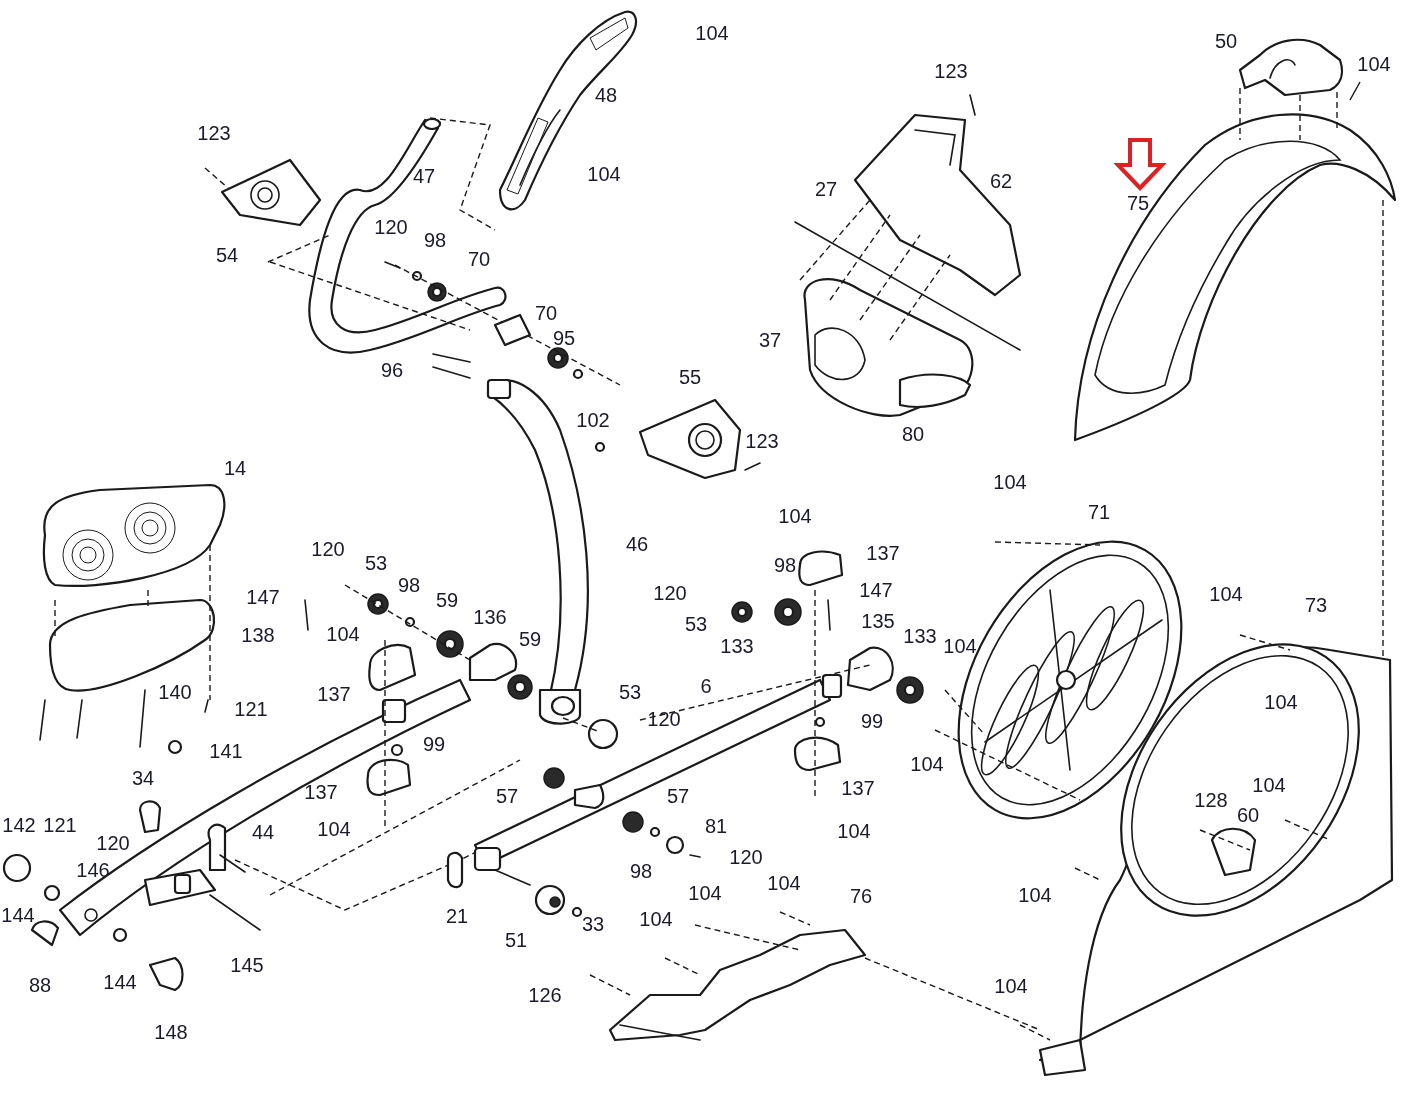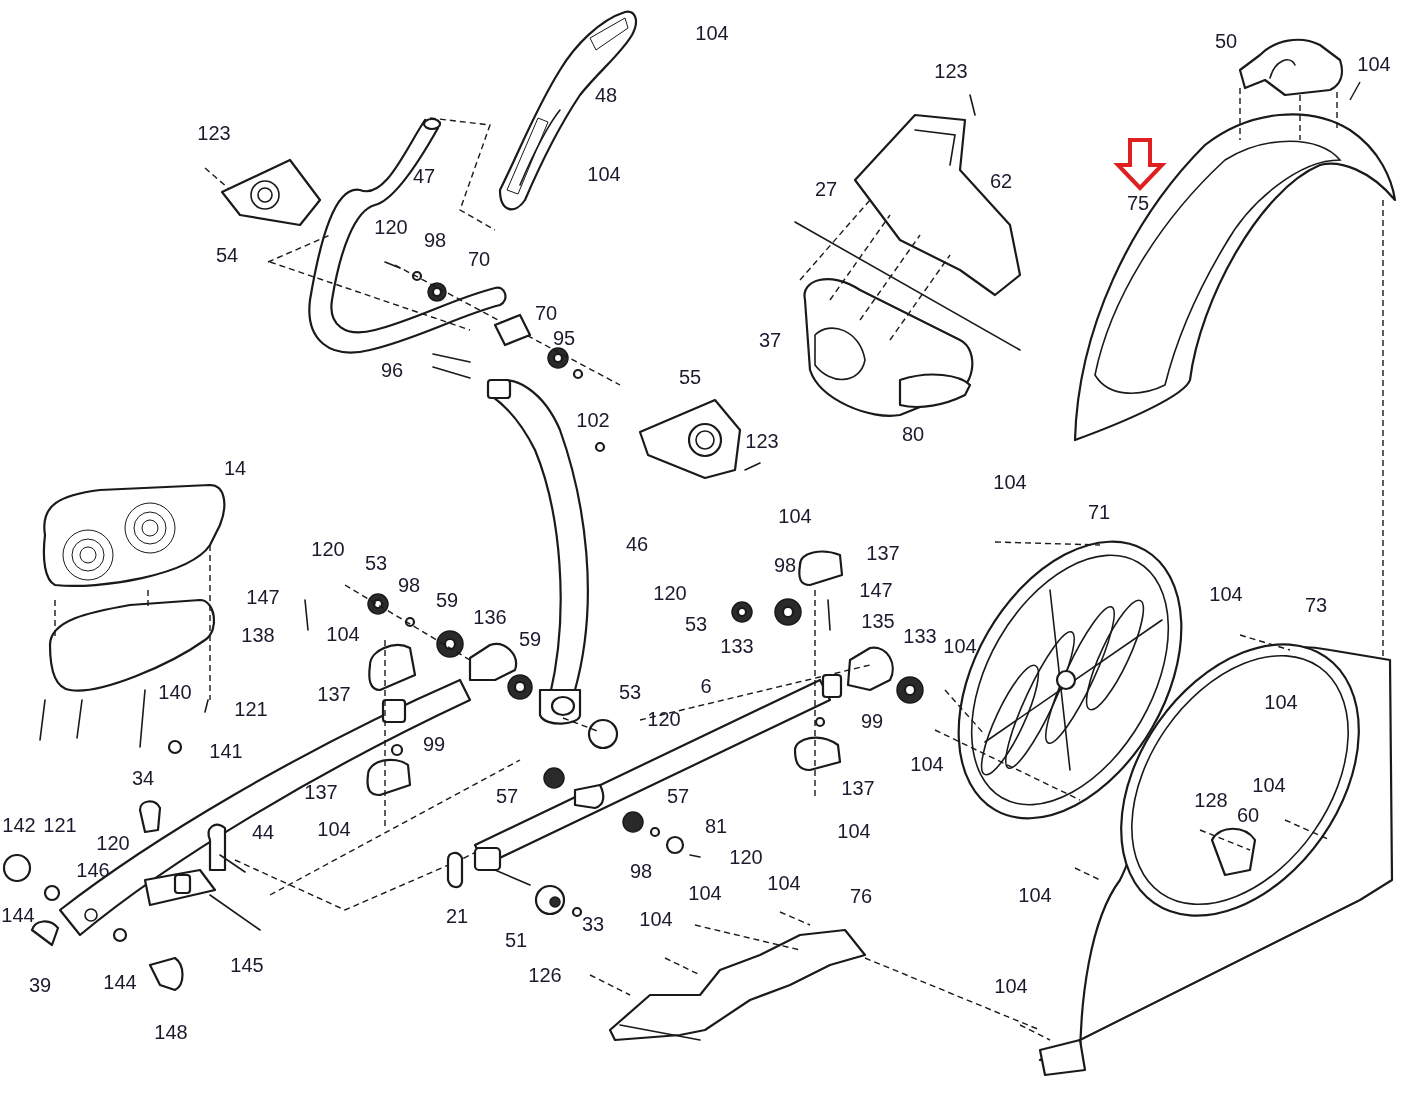--- a/index.html
+++ b/index.html
@@ -275,21 +275,21 @@
 <span class="lbl" style="left:434px;top:744px">99</span>
 <span class="lbl" style="left:143px;top:778px">34</span>
 <span class="lbl" style="left:321px;top:792px">137</span>
 <span class="lbl" style="left:334px;top:829px">104</span>
 <span class="lbl" style="left:263px;top:832px">44</span>
 <span class="lbl" style="left:19px;top:825px">142</span>
 <span class="lbl" style="left:60px;top:825px">121</span>
 <span class="lbl" style="left:113px;top:843px">120</span>
 <span class="lbl" style="left:93px;top:870px">146</span>
 <span class="lbl" style="left:18px;top:915px">144</span>
-<span class="lbl" style="left:40px;top:985px">39</span>
+<span class="lbl" style="left:40px;top:985px">88</span>
 <span class="lbl" style="left:120px;top:982px">144</span>
 <span class="lbl" style="left:247px;top:965px">145</span>
 <span class="lbl" style="left:171px;top:1032px">148</span>
 <span class="lbl" style="left:795px;top:516px">104</span>
 <span class="lbl" style="left:883px;top:553px">137</span>
 <span class="lbl" style="left:785px;top:565px">98</span>
 <span class="lbl" style="left:670px;top:593px">120</span>
 <span class="lbl" style="left:876px;top:590px">147</span>
 <span class="lbl" style="left:696px;top:624px">53</span>
 <span class="lbl" style="left:737px;top:646px">133</span>
@@ -306,21 +306,21 @@
 <span class="lbl" style="left:716px;top:826px">81</span>
 <span class="lbl" style="left:641px;top:871px">98</span>
 <span class="lbl" style="left:746px;top:857px">120</span>
 <span class="lbl" style="left:457px;top:916px">21</span>
 <span class="lbl" style="left:593px;top:924px">33</span>
 <span class="lbl" style="left:516px;top:940px">51</span>
 <span class="lbl" style="left:705px;top:893px">104</span>
 <span class="lbl" style="left:784px;top:883px">104</span>
 <span class="lbl" style="left:656px;top:919px">104</span>
 <span class="lbl" style="left:861px;top:896px">76</span>
-<span class="lbl" style="left:545px;top:975px">126</span>
+<span class="lbl" style="left:545px;top:995px">126</span>
 <span class="lbl" style="left:1010px;top:482px">104</span>
 <span class="lbl" style="left:1099px;top:512px">71</span>
 <span class="lbl" style="left:1226px;top:594px">104</span>
 <span class="lbl" style="left:1316px;top:605px">73</span>
 <span class="lbl" style="left:1281px;top:702px">104</span>
 <span class="lbl" style="left:1269px;top:785px">104</span>
 <span class="lbl" style="left:1211px;top:800px">128</span>
 <span class="lbl" style="left:1248px;top:815px">60</span>
 <span class="lbl" style="left:1035px;top:895px">104</span>
 <span class="lbl" style="left:1011px;top:986px">104</span>

